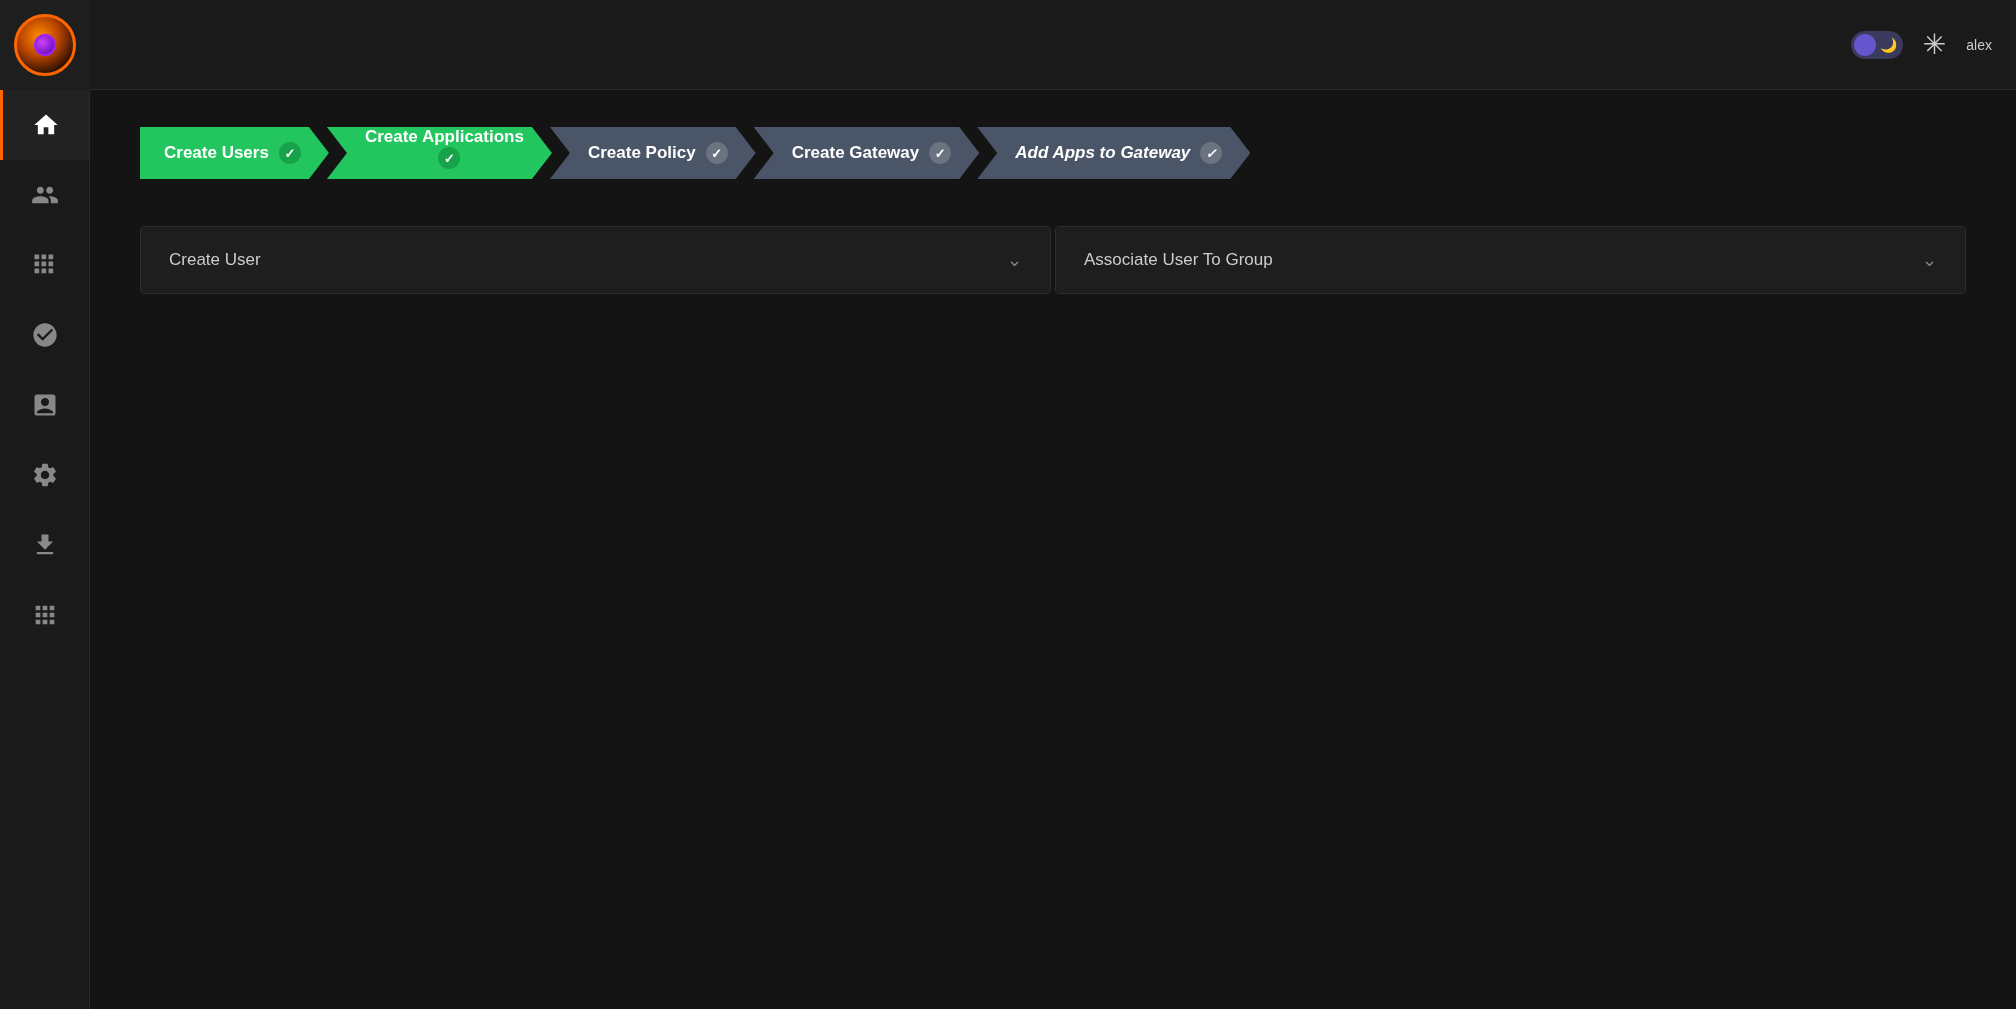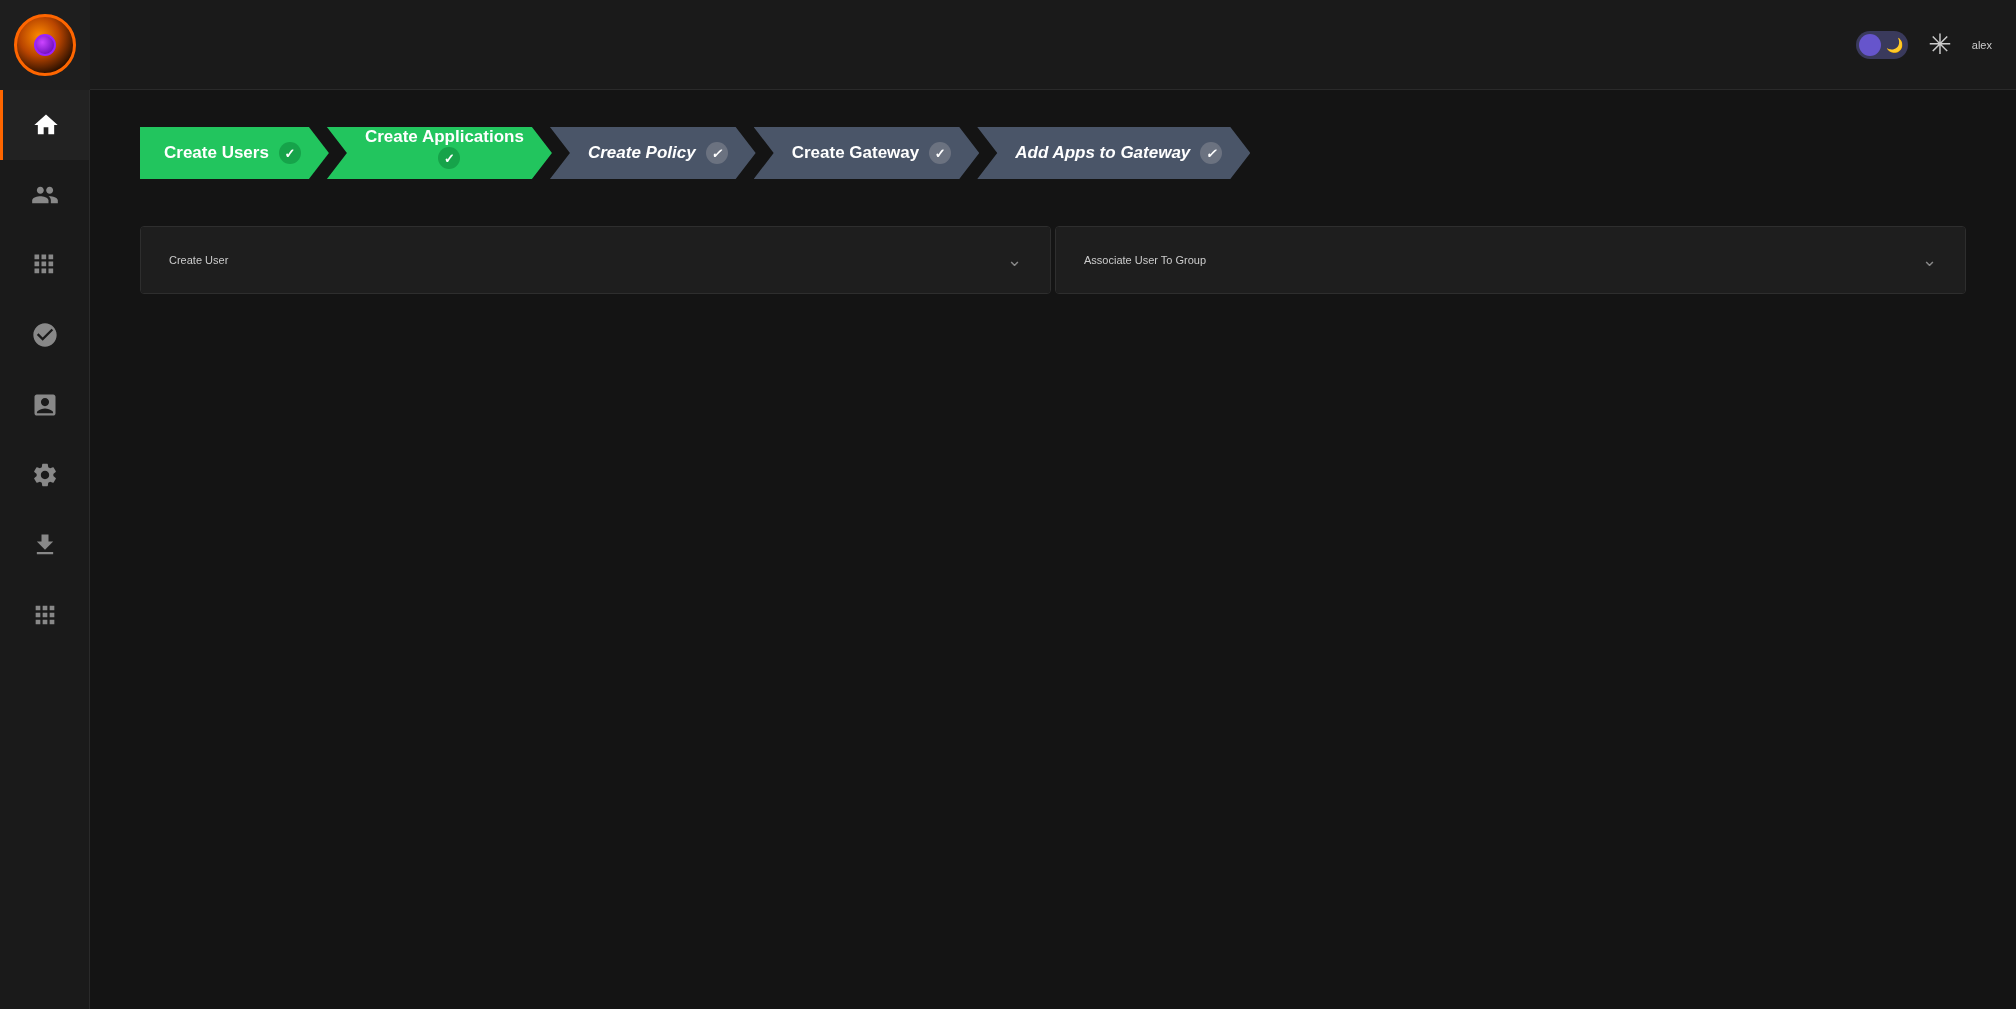--- a/index.html
+++ b/index.html
@@ -87,21 +87,21 @@
       right: 5px;
       top: 50%;
       transform: translateY(-50%);
       color: #aaa;
     }
     .snowflake-icon {
       font-size: 28px;
       color: #cccccc;
     }
     .user-label {
-      font-size: 11px;
+      font-size: 14px;
       color: #cccccc;
     }
 
     
     .body-layout {
       display: flex;
       flex: 1;
       overflow: hidden;
     }
 
@@ -224,21 +224,21 @@
     }
     .accordion-header {
       display: flex;
       align-items: center;
       justify-content: space-between;
       padding: 22px 28px;
       cursor: pointer;
       background: #1e1e1e;
     }
     .accordion-label {
-      font-size: 11px;
+      font-size: 17px;
       font-weight: 500;
       color: #cccccc;
     }
     .accordion-chevron {
       font-size: 18px;
       color: #888;
     }
   </style>
 </head>
 <body>
@@ -325,21 +325,21 @@
       </div>
 
       <div class="step" style="margin-left: -1px;">
         <div class="step-shape green" style="margin-right: -1px; flex-direction: column;">
           <span>Create Applications</span>
           <span class="step-check green-check">✓</span>
         </div>
       </div>
 
       <div class="step" style="margin-left: -1px;">
-        <div class="step-shape grey" style="margin-right: -1px; font-style: italic;">
+        <div class="step-shape grey" style="margin-right: -1px;">
           <span>Create Policy</span>
           <span class="step-check grey-check">✓</span>
         </div>
       </div>
 
       <div class="step" style="margin-left: -1px;">
         <div class="step-shape grey" style="margin-right: -1px; justify-content: space-between;">
           <span>Create Gateway</span>
           <span class="step-check grey-check">✓</span>
         </div>

